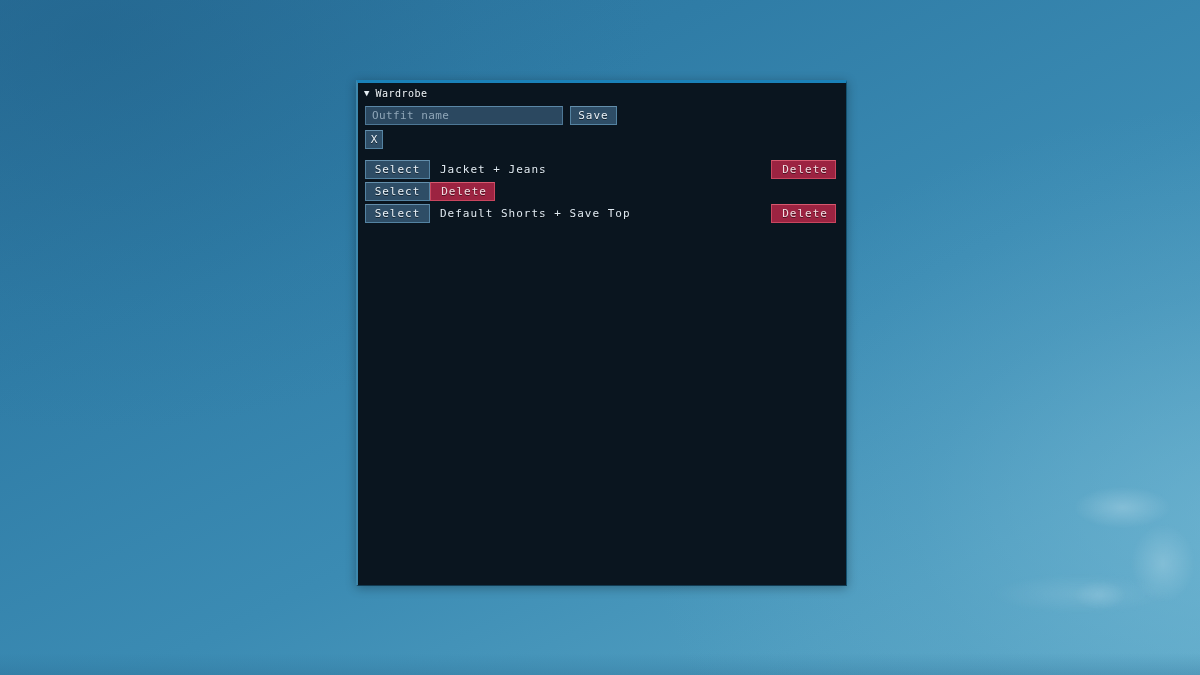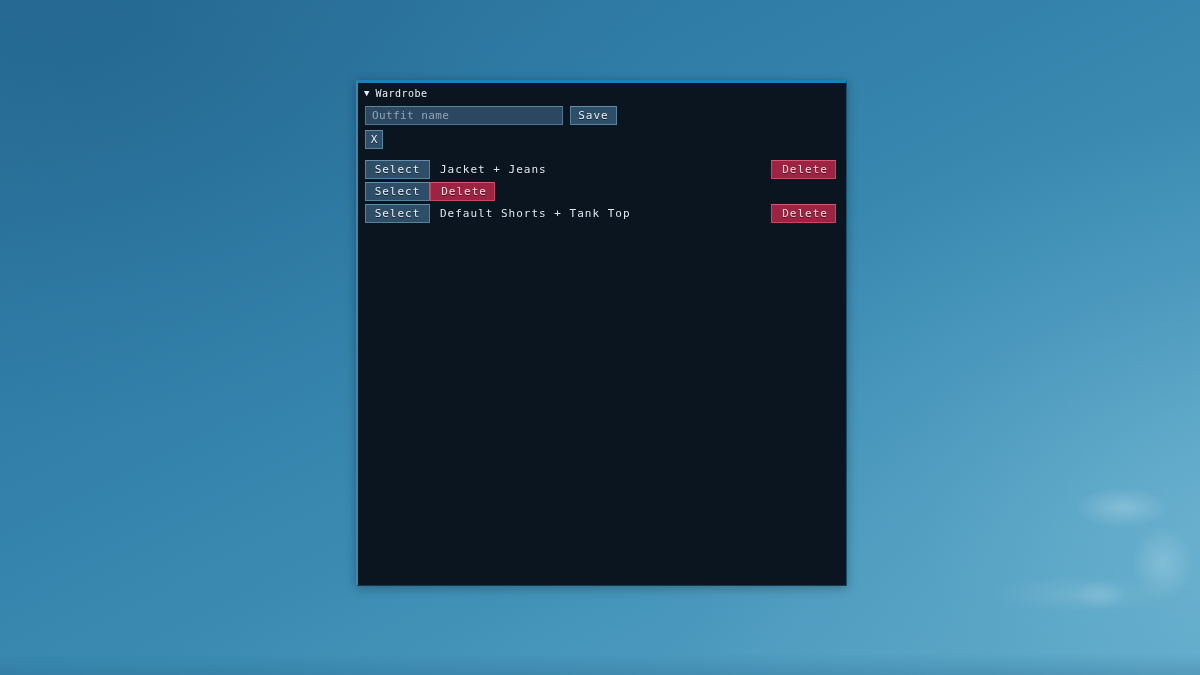--- a/index.html
+++ b/index.html
@@ -222,20 +222,20 @@
           <button class="btn delete-button">Delete</button>
         </div>
 
         <div class="outfit-row">
           <button class="btn select-button">Select</button>
           <button class="btn delete-button">Delete</button>
         </div>
 
         <div class="outfit-row">
           <button class="btn select-button">Select</button>
-          <span class="outfit-name">Default Shorts + Tank Top</span>
+          <span class="outfit-name">Default Shorts + Save Top</span>
           <button class="btn delete-button">Delete</button>
         </div>
 
       </div>
     </div>
   </div>
 </div>
 
 </body></html>

